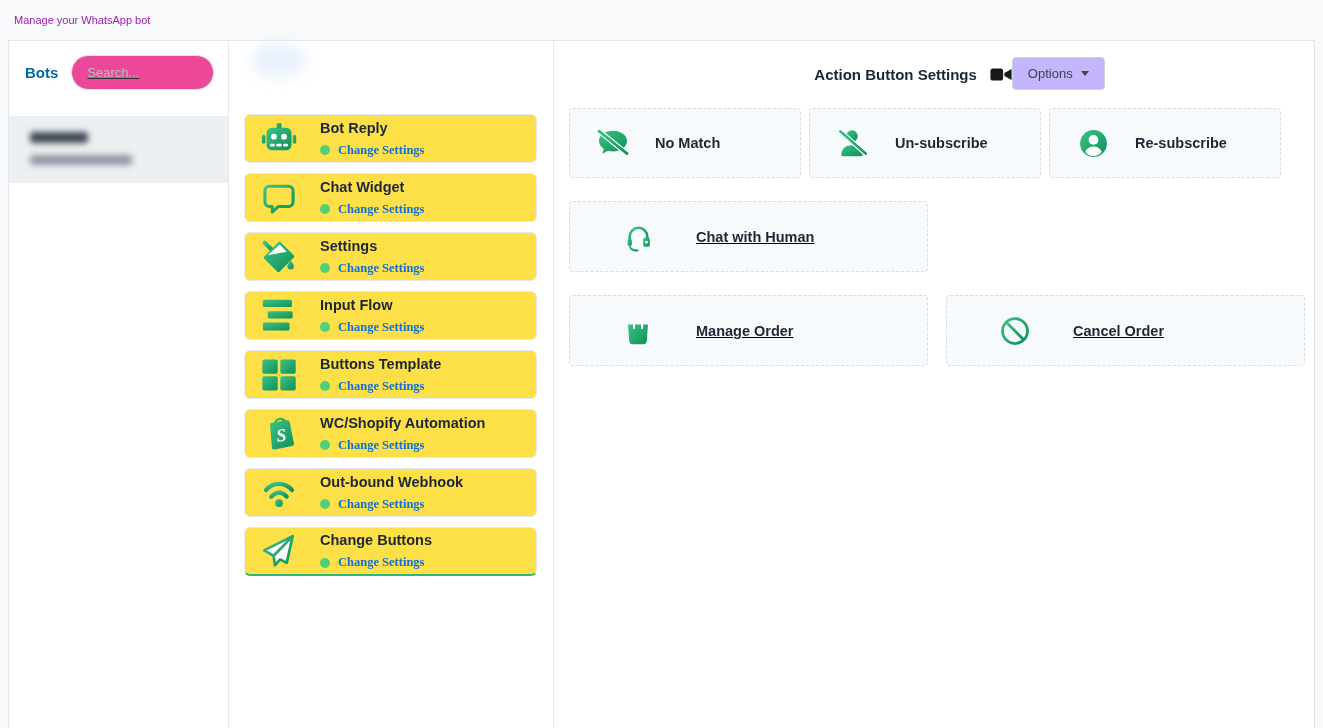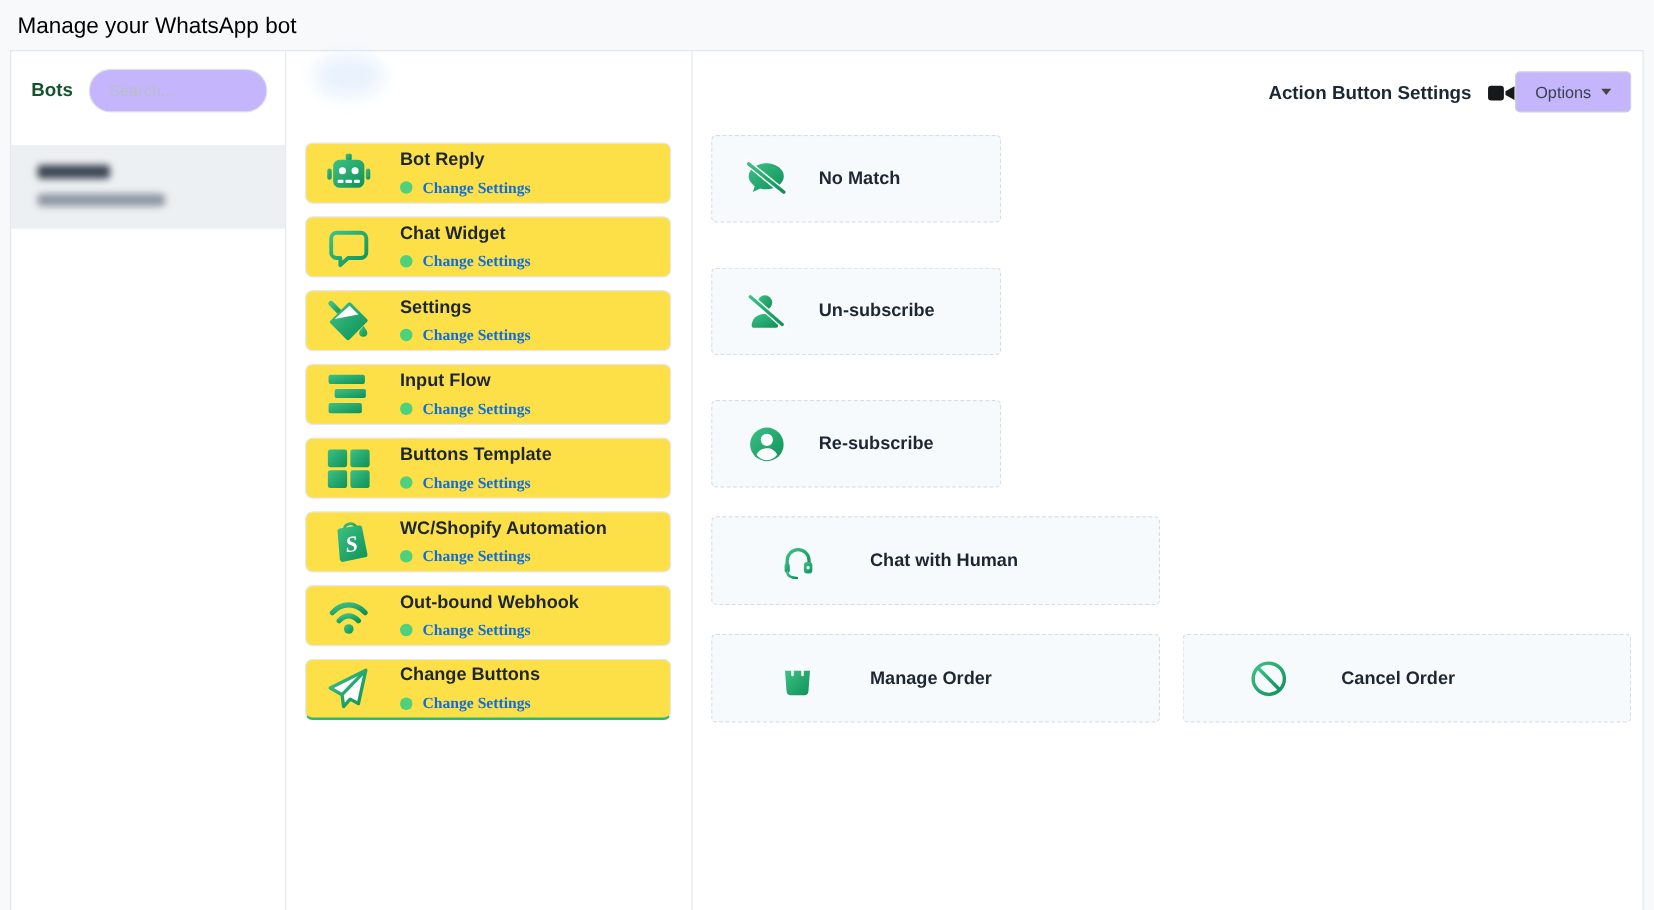--- a/index.html
+++ b/index.html
@@ -7,36 +7,37 @@
   body {
     font-family: "Liberation Sans", sans-serif;
     background:#f8f9fa;
     overflow:hidden;
     position:relative;
   }
   .defs-svg { position:absolute; width:0; height:0; }
 
   
   .topbar { height:40px; display:flex; align-items:center; padding-left:14px; }
-  .topbar-title { font-size:18px; color:#000000; }
+  .topbar-title { font-size:11px; color:#a21caf; }
 
   
   .card {
     position:absolute; left:8px; top:40px; right:8px; bottom:-8px;
     background:#fff; border:1px solid #e3e6ea; display:flex;
   }
 
   
   .sidebar { width:220px; border-right:1px solid #e7eaee; flex:none; }
   .sidebar-head { display:flex; align-items:center; gap:13px; padding:14px 14px 0 16px; }
-  .bots-title { font-size:15px; font-weight:700; color:#14532d; }
+  .bots-title { font-size:15px; font-weight:700; color:#0369a1; }
   .search-input {
     flex:1; min-width:0; height:35px; border:1px solid #dfe3e7; border-radius:18px;
-    padding:0 15px; font-size:13px; color:#333; outline:none; background:#c4b5fd;
+    padding:0 15px; font-size:13px; color:#333; outline:none; background:#ec4899;
     font-family:"Liberation Sans",sans-serif;
+    text-decoration:underline;
   }
   .search-input::placeholder { color:#b7bfc7; }
   .bot-item { margin-top:26px; background:#edf0f2; height:67px; padding:16px 0 0 21px; cursor:pointer; }
   .redact { border-radius:3px; filter:blur(3px); }
   .redact.name  { width:58px;  height:11px; background:#3c4652; }
   .redact.phone { width:102px; height:10px; background:#8d96a2; margin-top:12px; }
 
   
   .features { width:325px; flex:none; border-right:1px solid #e7eaee; padding:73px 16px 0 15px; position:relative; }
   .blob { position:absolute; top:2px; left:22px; width:56px; height:35px; background:#dcebfb; border-radius:50%; filter:blur(7px); opacity:.65; }
@@ -46,35 +47,35 @@
   }
   .fcard.active { border-bottom:2px solid #2eb872; }
   .ficon { flex:none; width:38px; height:38px; display:flex; align-items:center; justify-content:center; }
   .ftitle { font-size:14.5px; font-weight:600; color:#1d2733; margin-bottom:7px; }
   .flink { display:flex; align-items:center; gap:8px;font-family:Liberation Serif, serif; }
   .dot { width:10px; height:10px; border-radius:50%; background:#4ed07d; flex:none; }
   .flink-a { font-size:12.5px; font-weight:700; color:#0f6ed9; text-decoration:none; cursor:pointer; }
 
   
   .panel { flex:1; padding:0 11px 0 15px; }
-  .panel-head { display:flex; justify-content:flex-end; align-items:flex-start; padding-top:16px;margin-left:45px; }
+  .panel-head { display:flex; justify-content:center; align-items:flex-start; padding-top:16px;margin-left:45px; }
   .ptitle-row { display:flex; align-items:center; gap:13px; margin-top:9px; }
   .ptitle { font-size:15px; font-weight:600; color:#1b2733; }
   .video-ic { display:flex; cursor:pointer; }
   .options-btn {
     height:33px; padding:0 15px; background:#c4b5fd; border:1px solid #ccd3d9; border-radius:4px;
     font-size:13px; color:#39424c; display:flex; align-items:center; gap:8px; cursor:pointer;
     font-family:"Liberation Sans",sans-serif;
   }
   .caret { width:0; height:0; border-left:4px solid transparent; border-right:4px solid transparent; border-top:5px solid #444; }
 
   .tiles { margin-top:18px; }
   .tile-row { display:flex; margin-bottom:23px; }
-  .tile-row.r1 { gap:36px;flex-direction:column; }
-  .tile-row.r2 { gap:18px; }
+  .tile-row.r1 { gap:8px; }
+  .tile-row.r2 { gap:18px;text-decoration:underline; }
   .tile {
     display:flex; align-items:center; background:#f7fafd; border:1px dashed #d8dde2;
     border-radius:4px; cursor:pointer;
   }
   .tile.small { width:232px; height:70px; padding-left:25px; gap:24px; }
   .tile.wide  { width:359px; height:71px; padding-left:50px; gap:40px; }
   .tile-icon { flex:none; display:flex; align-items:center; justify-content:center; width:36px; }
   .tile-label { font-size:14.5px; font-weight:600; color:#1d2733; }
 </style>
 </head>

